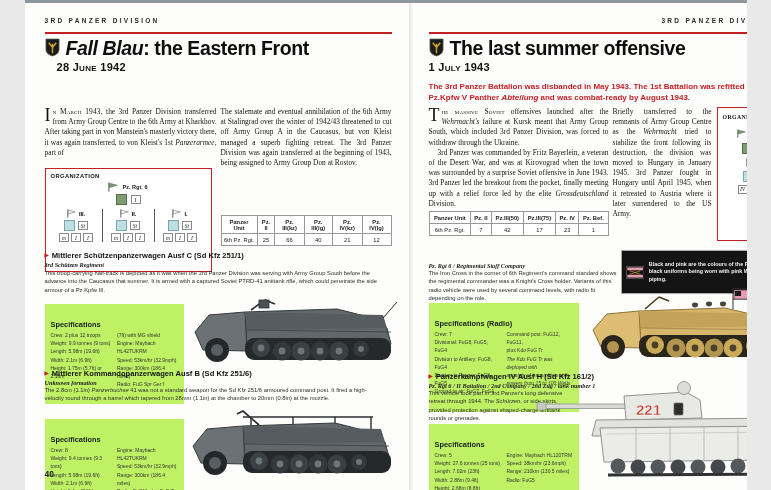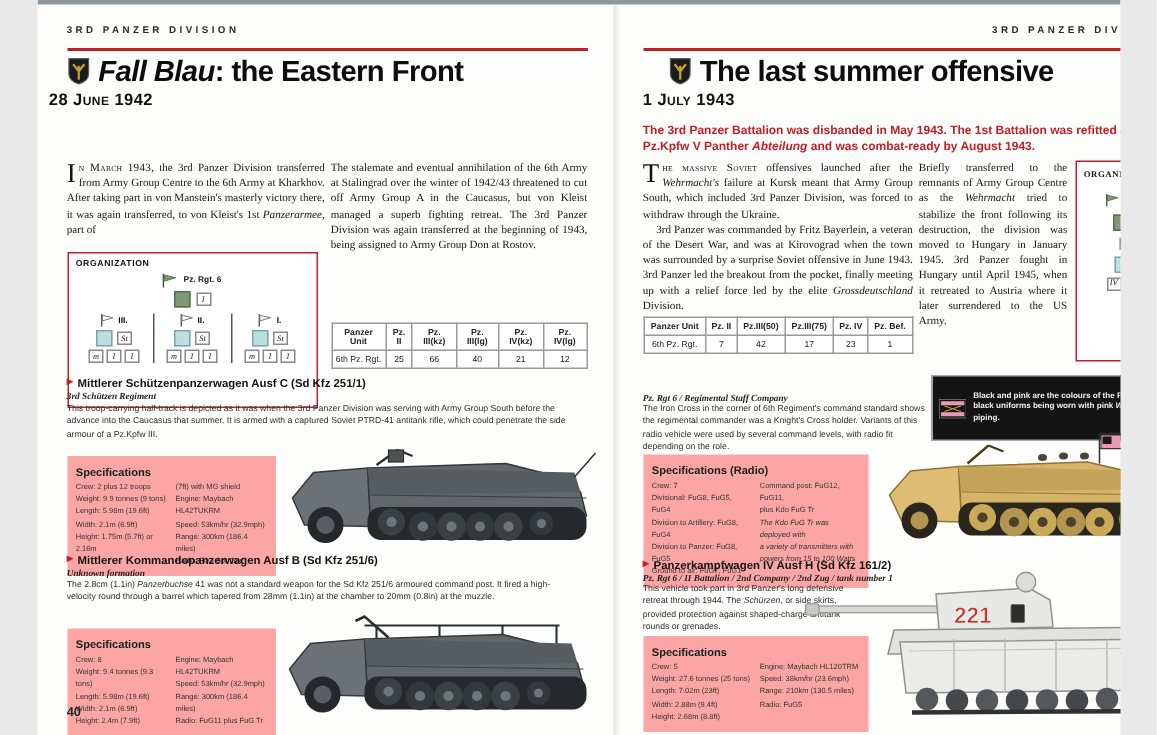--- a/index.html
+++ b/index.html
@@ -60,21 +60,21 @@
            vertical-align:middle; }
   .thead .tcell { font-weight:bold; }
 
   .vhead { position:absolute; font-size:7.6px; font-weight:bold; color:#111; display:flex;
            align-items:center; gap:3px; }
   .arrow { color:#c32026; font-size:5.5px; line-height:7px; }
   .vsub { position:absolute; font-family:"Liberation Serif", serif; font-style:italic;
           font-weight:bold; font-size:6.2px; color:#222; }
   .vcaption { position:absolute; font-size:5.8px; line-height:8.4px; color:#2e2e2e; }
 
-  .specbox { position:absolute; background:#fca5a5; padding:6px 6px; }
+  .specbox { position:absolute; background:#bef264; padding:16px 6px; }
   .spec-title { font-size:7.4px; font-weight:bold; color:#15201e; margin-bottom:2px; }
   .spec-cols { display:flex; gap:6px; }
   .spec-col { font-size:5px; line-height:8.2px; color:#333; flex:1; }
   .spec-note { font-style:italic; }
 
   .callout { position:absolute; left:210px; top:250px; width:172px; height:44px;
              background:#141414; border:1px solid #a9a9a9; display:flex; align-items:center;
              gap:5px; padding:4px; }
   .callout-text { color:#f2f2f2; font-size:5.4px; line-height:7.6px; font-weight:bold; }
 
@@ -96,21 +96,21 @@
     <div class="hdr" style="left:20px">3RD PANZER DIVISION</div>
     <div class="rule" style="left:20px; width:347px"></div>
 
     <div class="title-row" style="left:20px">
       <svg width="15" height="19" viewBox="0 0 16 20">
         <path d="M1 1 h14 v11 q0 5 -7 7 q-7 -2 -7 -7 z" fill="#1a1b1d" stroke="#5a5a5a" stroke-width="0.8"></path>
         <path d="M8 16 V6 M8 10 L4 5 M8 10 L12 5" stroke="#c9a227" stroke-width="1.6" fill="none"></path>
       </svg>
       <h1 class="title"><span class="it">Fall Blau</span><span>: the Eastern Front</span></h1>
     </div>
-    <div class="date" style="left:8px">28 June 1942</div>
+    <div class="date" style="left:32px">28 June 1942</div>
 
 
     <div class="body" style="left:20px; top:107px; width:172px">
       <p><span class="dropcap">I</span><span class="sc">n March 1943</span><span>, the 3rd Panzer Division transferred from Army Group Centre to the 6th Army at Kharkhov. After taking part in von Manstein's masterly victory there, it was again transferred, to von Kleist's 1st </span><span class="it">Panzerarmee</span><span>, part of</span></p>
     </div>
     <div class="body" style="left:196px; top:107px; width:171px">
       <p>The stalemate and eventual annihilation of the 6th Army at Stalingrad over the winter of 1942/43 threatened to cut off Army Group A in the Caucasus, but von Kleist managed a superb fighting retreat. The 3rd Panzer Division was again transferred at the beginning of 1943, being assigned to Army Group Don at Rostov.</p>
     </div>
 
     <div class="orgbox abs">
@@ -305,21 +305,21 @@
         <circle cx="186" cy="63" r="3" fill="#6e7578"></circle>
     </svg>
 
     <div class="pagenum" style="left:20px">40</div>
   </div>
 
   <div class="page right">
     <div class="hdr" style="right:19px">3RD PANZER DIVISION</div>
     <div class="rule" style="left:18px; width:347px"></div>
 
-    <div class="title-row" style="left:35px">
+    <div class="title-row" style="left:18px">
       <svg width="15" height="19" viewBox="0 0 16 20">
         <path d="M1 1 h14 v11 q0 5 -7 7 q-7 -2 -7 -7 z" fill="#1a1b1d" stroke="#5a5a5a" stroke-width="0.8"></path>
         <path d="M8 16 V6 M8 10 L4 5 M8 10 L12 5" stroke="#c9a227" stroke-width="1.6" fill="none"></path>
       </svg>
       <h1 class="title"><span>The last summer offensive</span></h1>
     </div>
     <div class="date" style="left:18px">1 July 1943</div>
 
     <div class="intro" style="left:18px"><span>The 3rd Panzer Battalion was disbanded in May 1943. The 1st Battalion was refitted as a Pz.Kpfw V Panther </span><span class="it">Abteilung</span><span> and was combat-ready by August 1943.</span></div>
 

